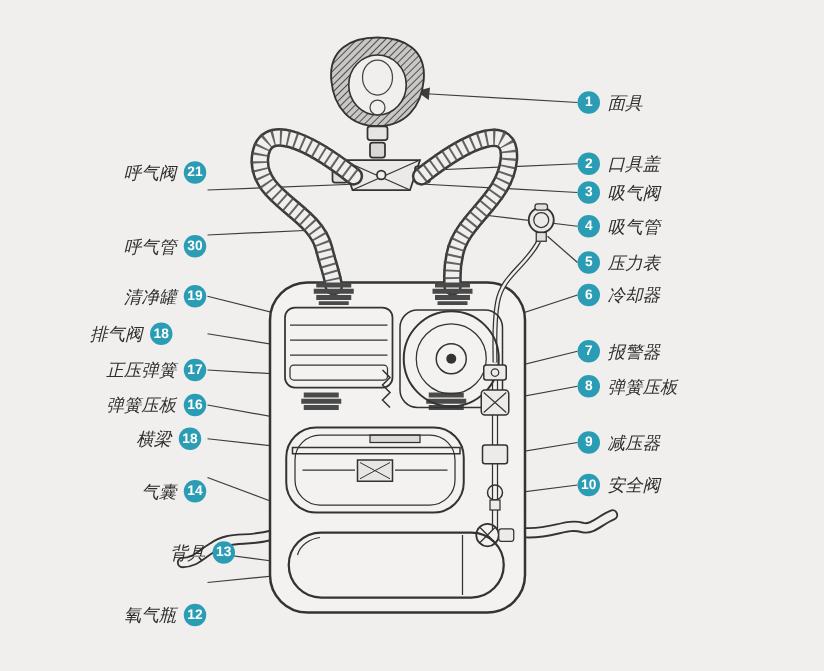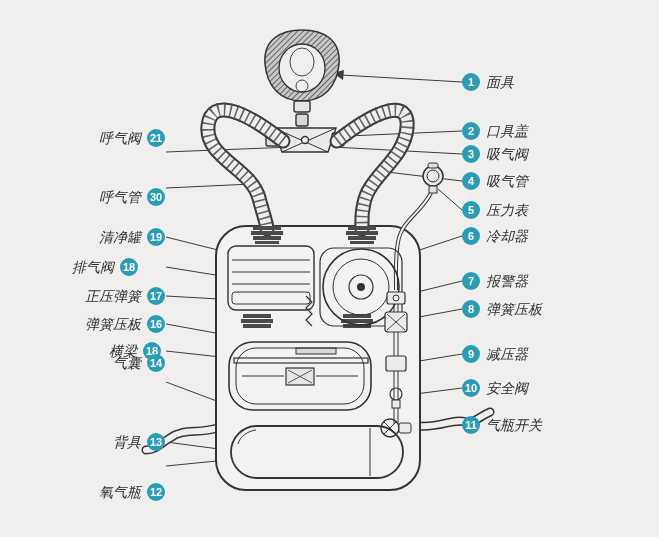--- a/index.html
+++ b/index.html
@@ -205,25 +205,25 @@
     <span class="badge">17</span>
   </div>
   <div class="callout" style="top:315px;right:494px">
     <span class="label">弹簧压板</span>
     <span class="badge">16</span>
   </div>
   <div class="callout" style="top:342px;right:498px">
     <span class="label">横梁</span>
     <span class="badge">18</span>
   </div>
-  <div class="callout" style="top:354px;right:494px">
+  <div class="callout" style="top:384px;right:494px">
     <span class="label">气囊</span>
     <span class="badge">14</span>
   </div>
-  <div class="callout" style="top:433px;right:494px">
+  <div class="callout" style="top:433px;right:471px">
     <span class="label">背具</span>
     <span class="badge">13</span>
   </div>
   <div class="callout" style="top:483px;right:494px">
     <span class="label">氧气瓶</span>
     <span class="badge">12</span>
   </div>
 
   <div class="callout" style="top:73px;left:462px">
     <span class="badge">1</span>
@@ -258,18 +258,14 @@
     <span class="label">弹簧压板</span>
   </div>
   <div class="callout" style="top:345px;left:462px">
     <span class="badge">9</span>
     <span class="label">减压器</span>
   </div>
   <div class="callout" style="top:379px;left:462px">
     <span class="badge">10</span>
     <span class="label">安全阀</span>
   </div>
-  <div class="callout" style="top:416px;left:462px">
-    <span class="badge">11</span>
-    <span class="label">气瓶开关</span>
-  </div>
 
 </div>
 
 </body></html>

